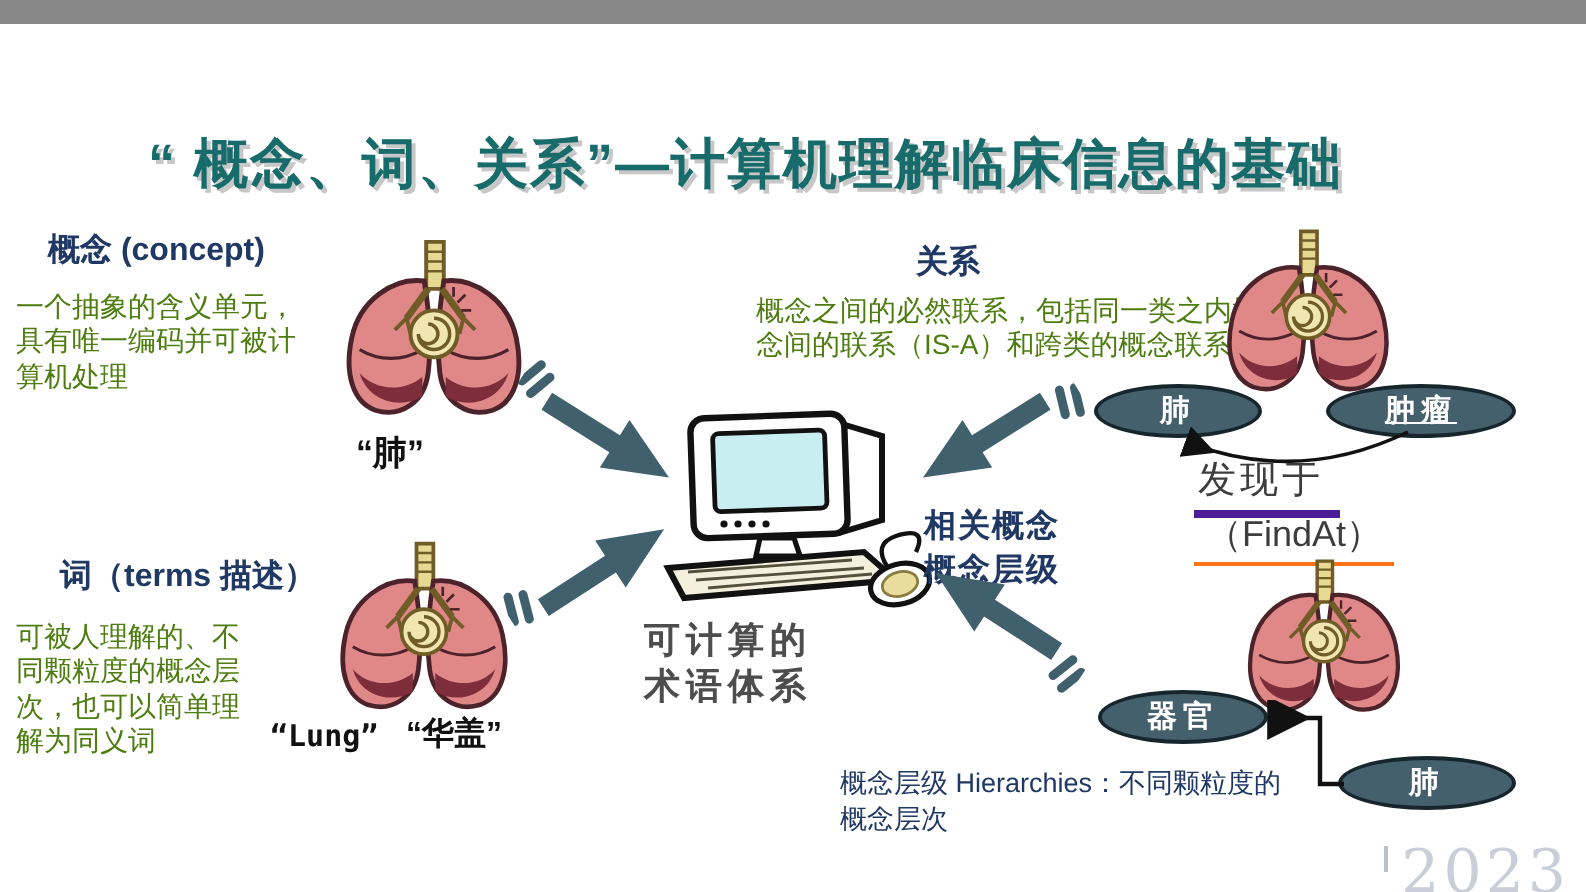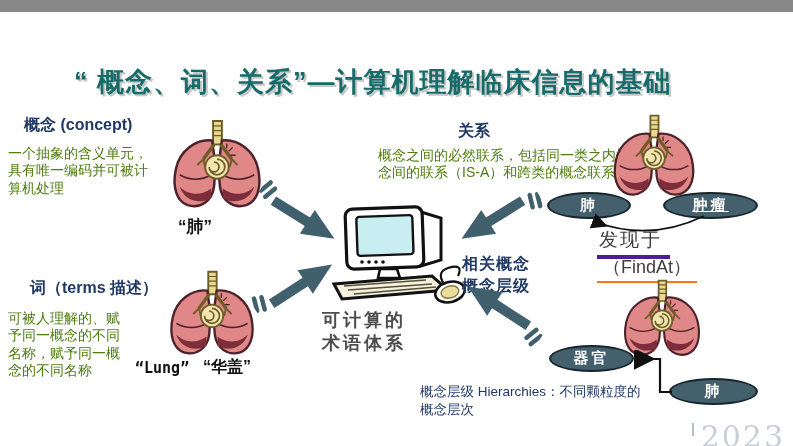--- a/index.html
+++ b/index.html
@@ -116,21 +116,21 @@
   <div class="title">“ 概念、词、关系”—计算机理解临床信息的基础</div>
 
   <div class="h-navy" style="left:24px;top:103px;">概念 (concept)</div>
   <div class="p-navy" style="left:8px;top:133px;width:146px;">一个抽象的含义单元，具有唯一编码并可被计算机处理</div>
   <svg class="img" style="left:167px;top:106px;width:100px;height:93px;">
       <use href="#sym-lung"></use>
     </svg>
   <div class="lung-label" style="left:178px;top:203px;font-size:17px;">“肺”</div>
 
   <div class="h-navy" style="left:30px;top:266px;">词（terms 描述）</div>
-  <div class="p-navy" style="left:8px;top:298px;width:120px;">可被人理解的、赋予同一概念的不同名称，赋予同一概念的不同名称</div>
+  <div class="p-navy" style="left:8px;top:298px;width:120px;">可被人理解的、不同颗粒度的概念层次，也可以简单理解为同义词</div>
   <svg class="img" style="left:162px;top:257px;width:100px;height:89px;">
       <use href="#sym-lung"></use>
     </svg>
   <div class="lung-label" style="left:135px;top:347px;font-size:15px;font-family:'DejaVu Sans Mono','Liberation Mono',monospace;">“Lung”</div>
   <div class="lung-label" style="left:203px;top:345px;font-size:16px;">“华盖”</div>
 
   <div class="h-navy" style="left:458px;top:109px;">关系</div>
   <div class="p-navy" style="left:378px;top:135px;width:256px;">概念之间的必然联系，包括同一类之内概念间的联系（IS-A）和跨类的概念联系</div>
   <svg class="img" style="left:604px;top:101px;width:100px;height:86px;">
       <use href="#sym-lung"></use>

